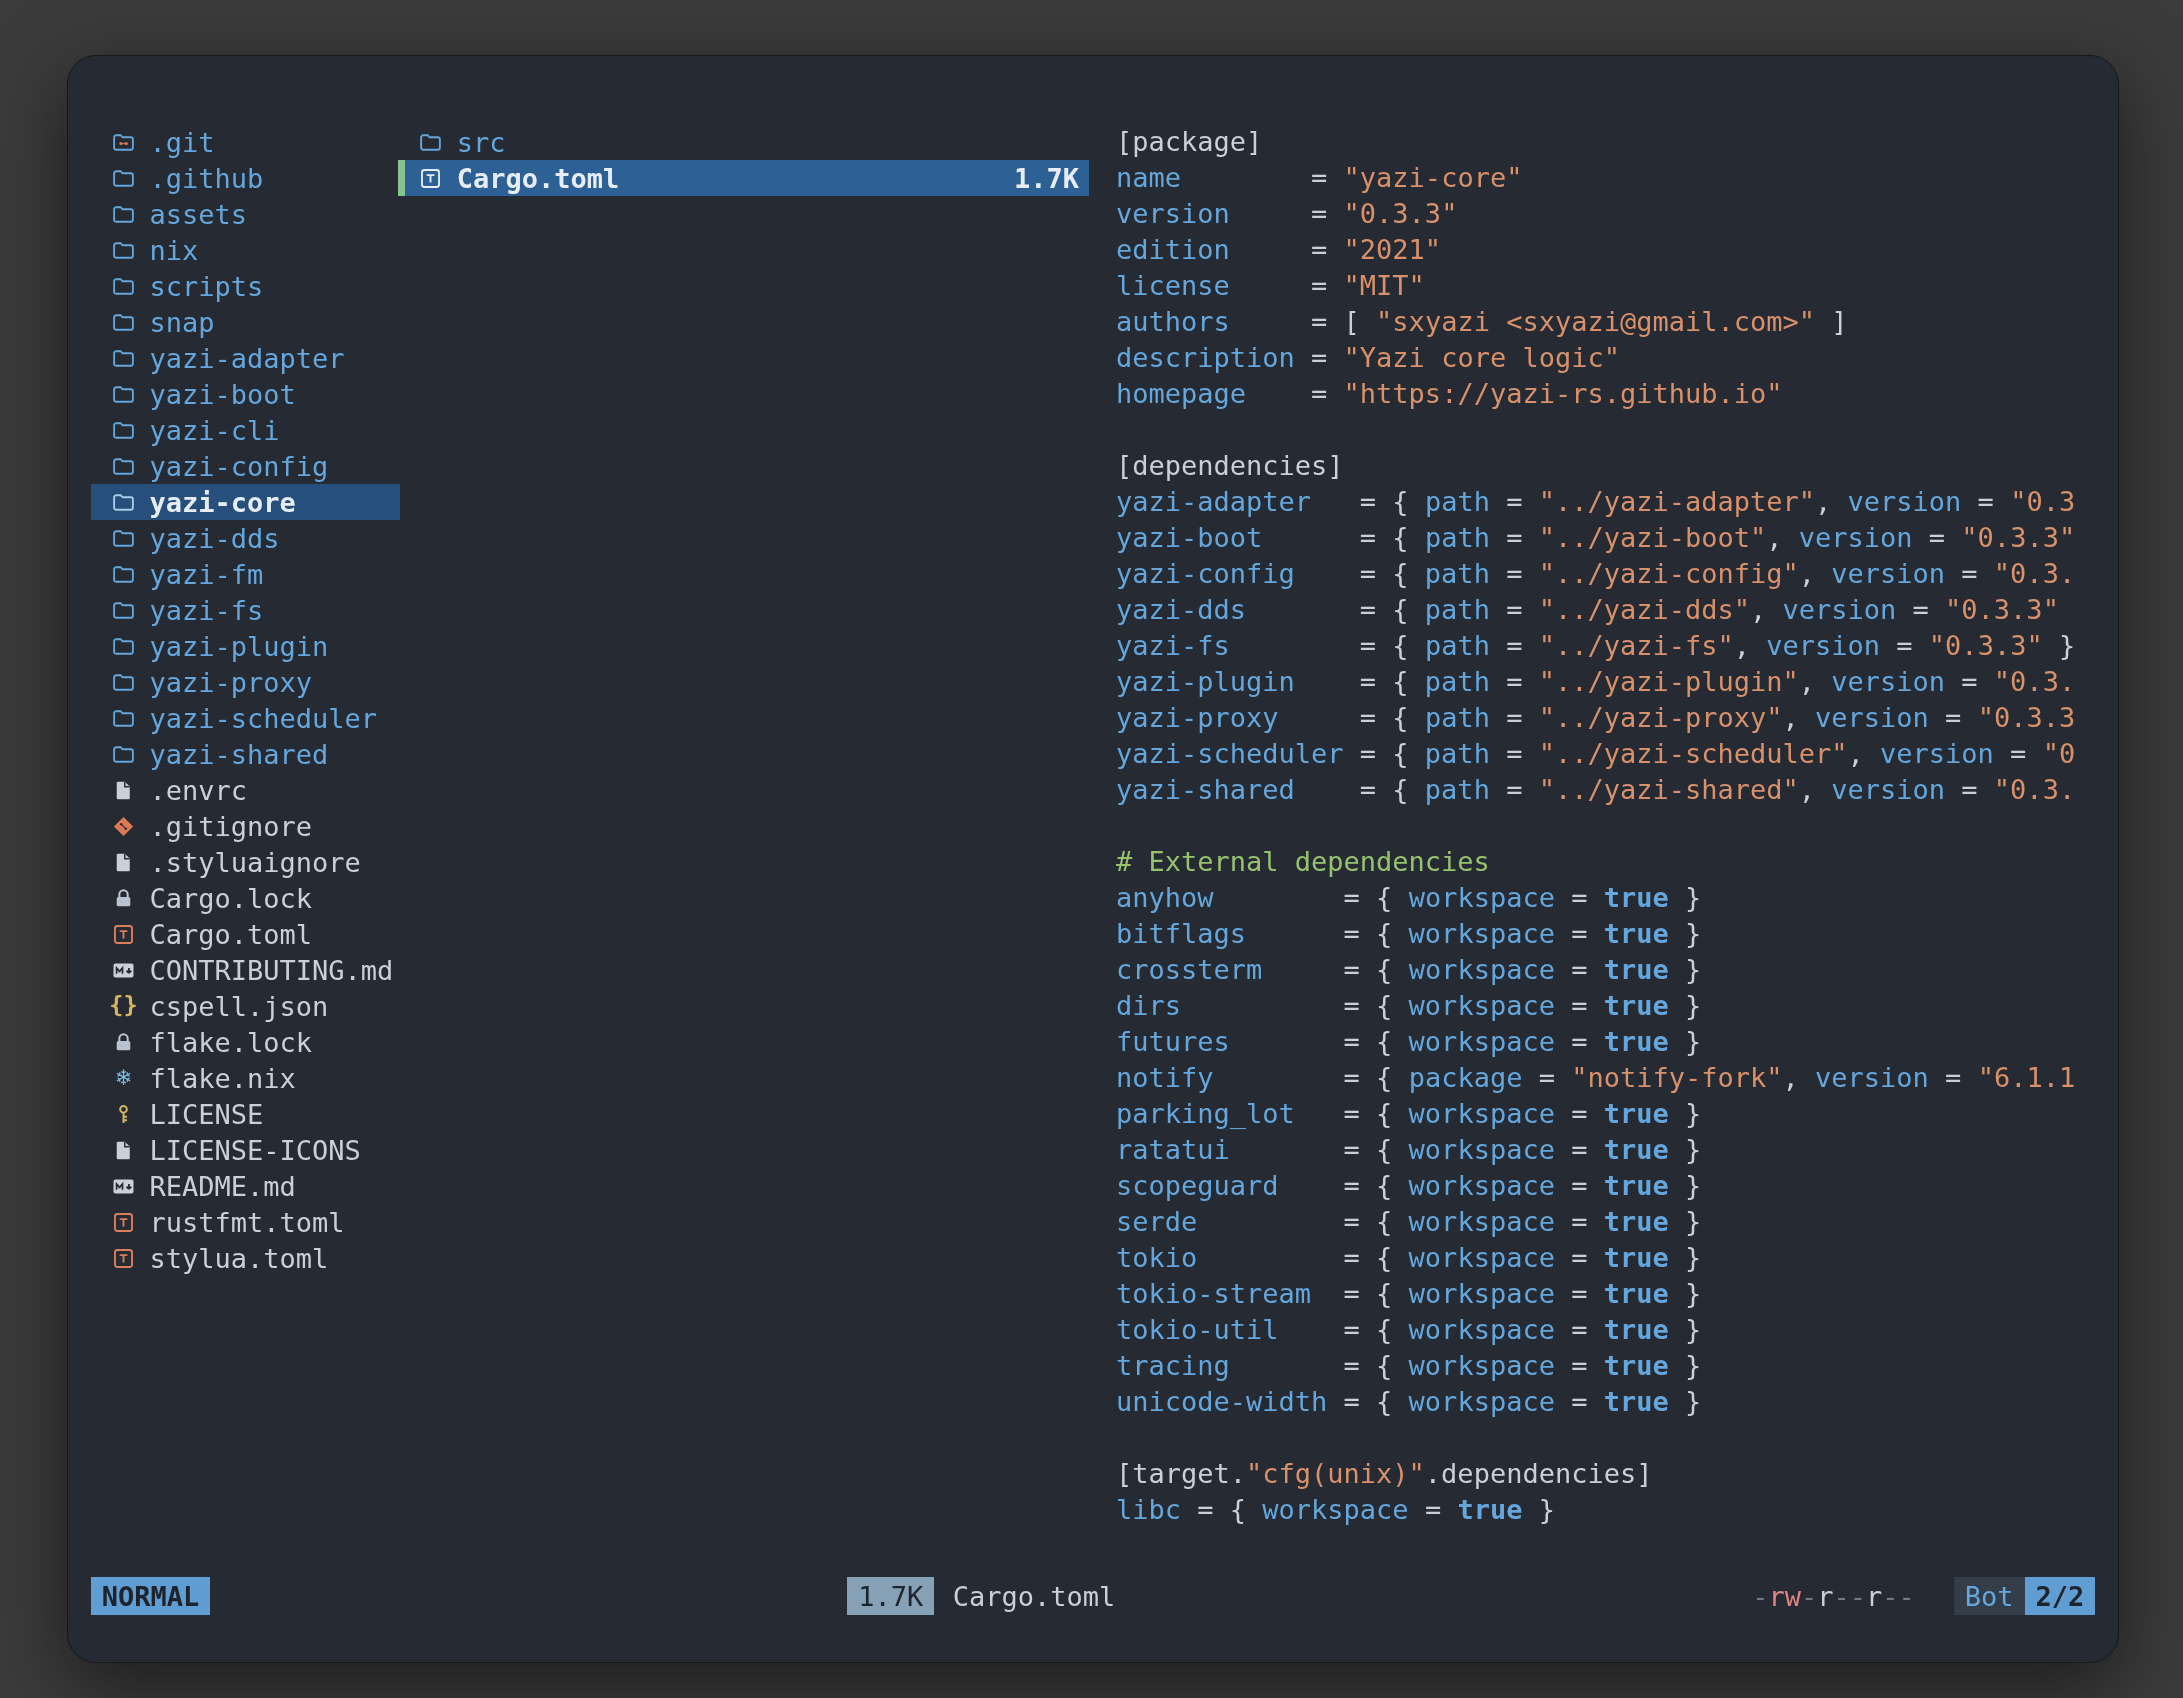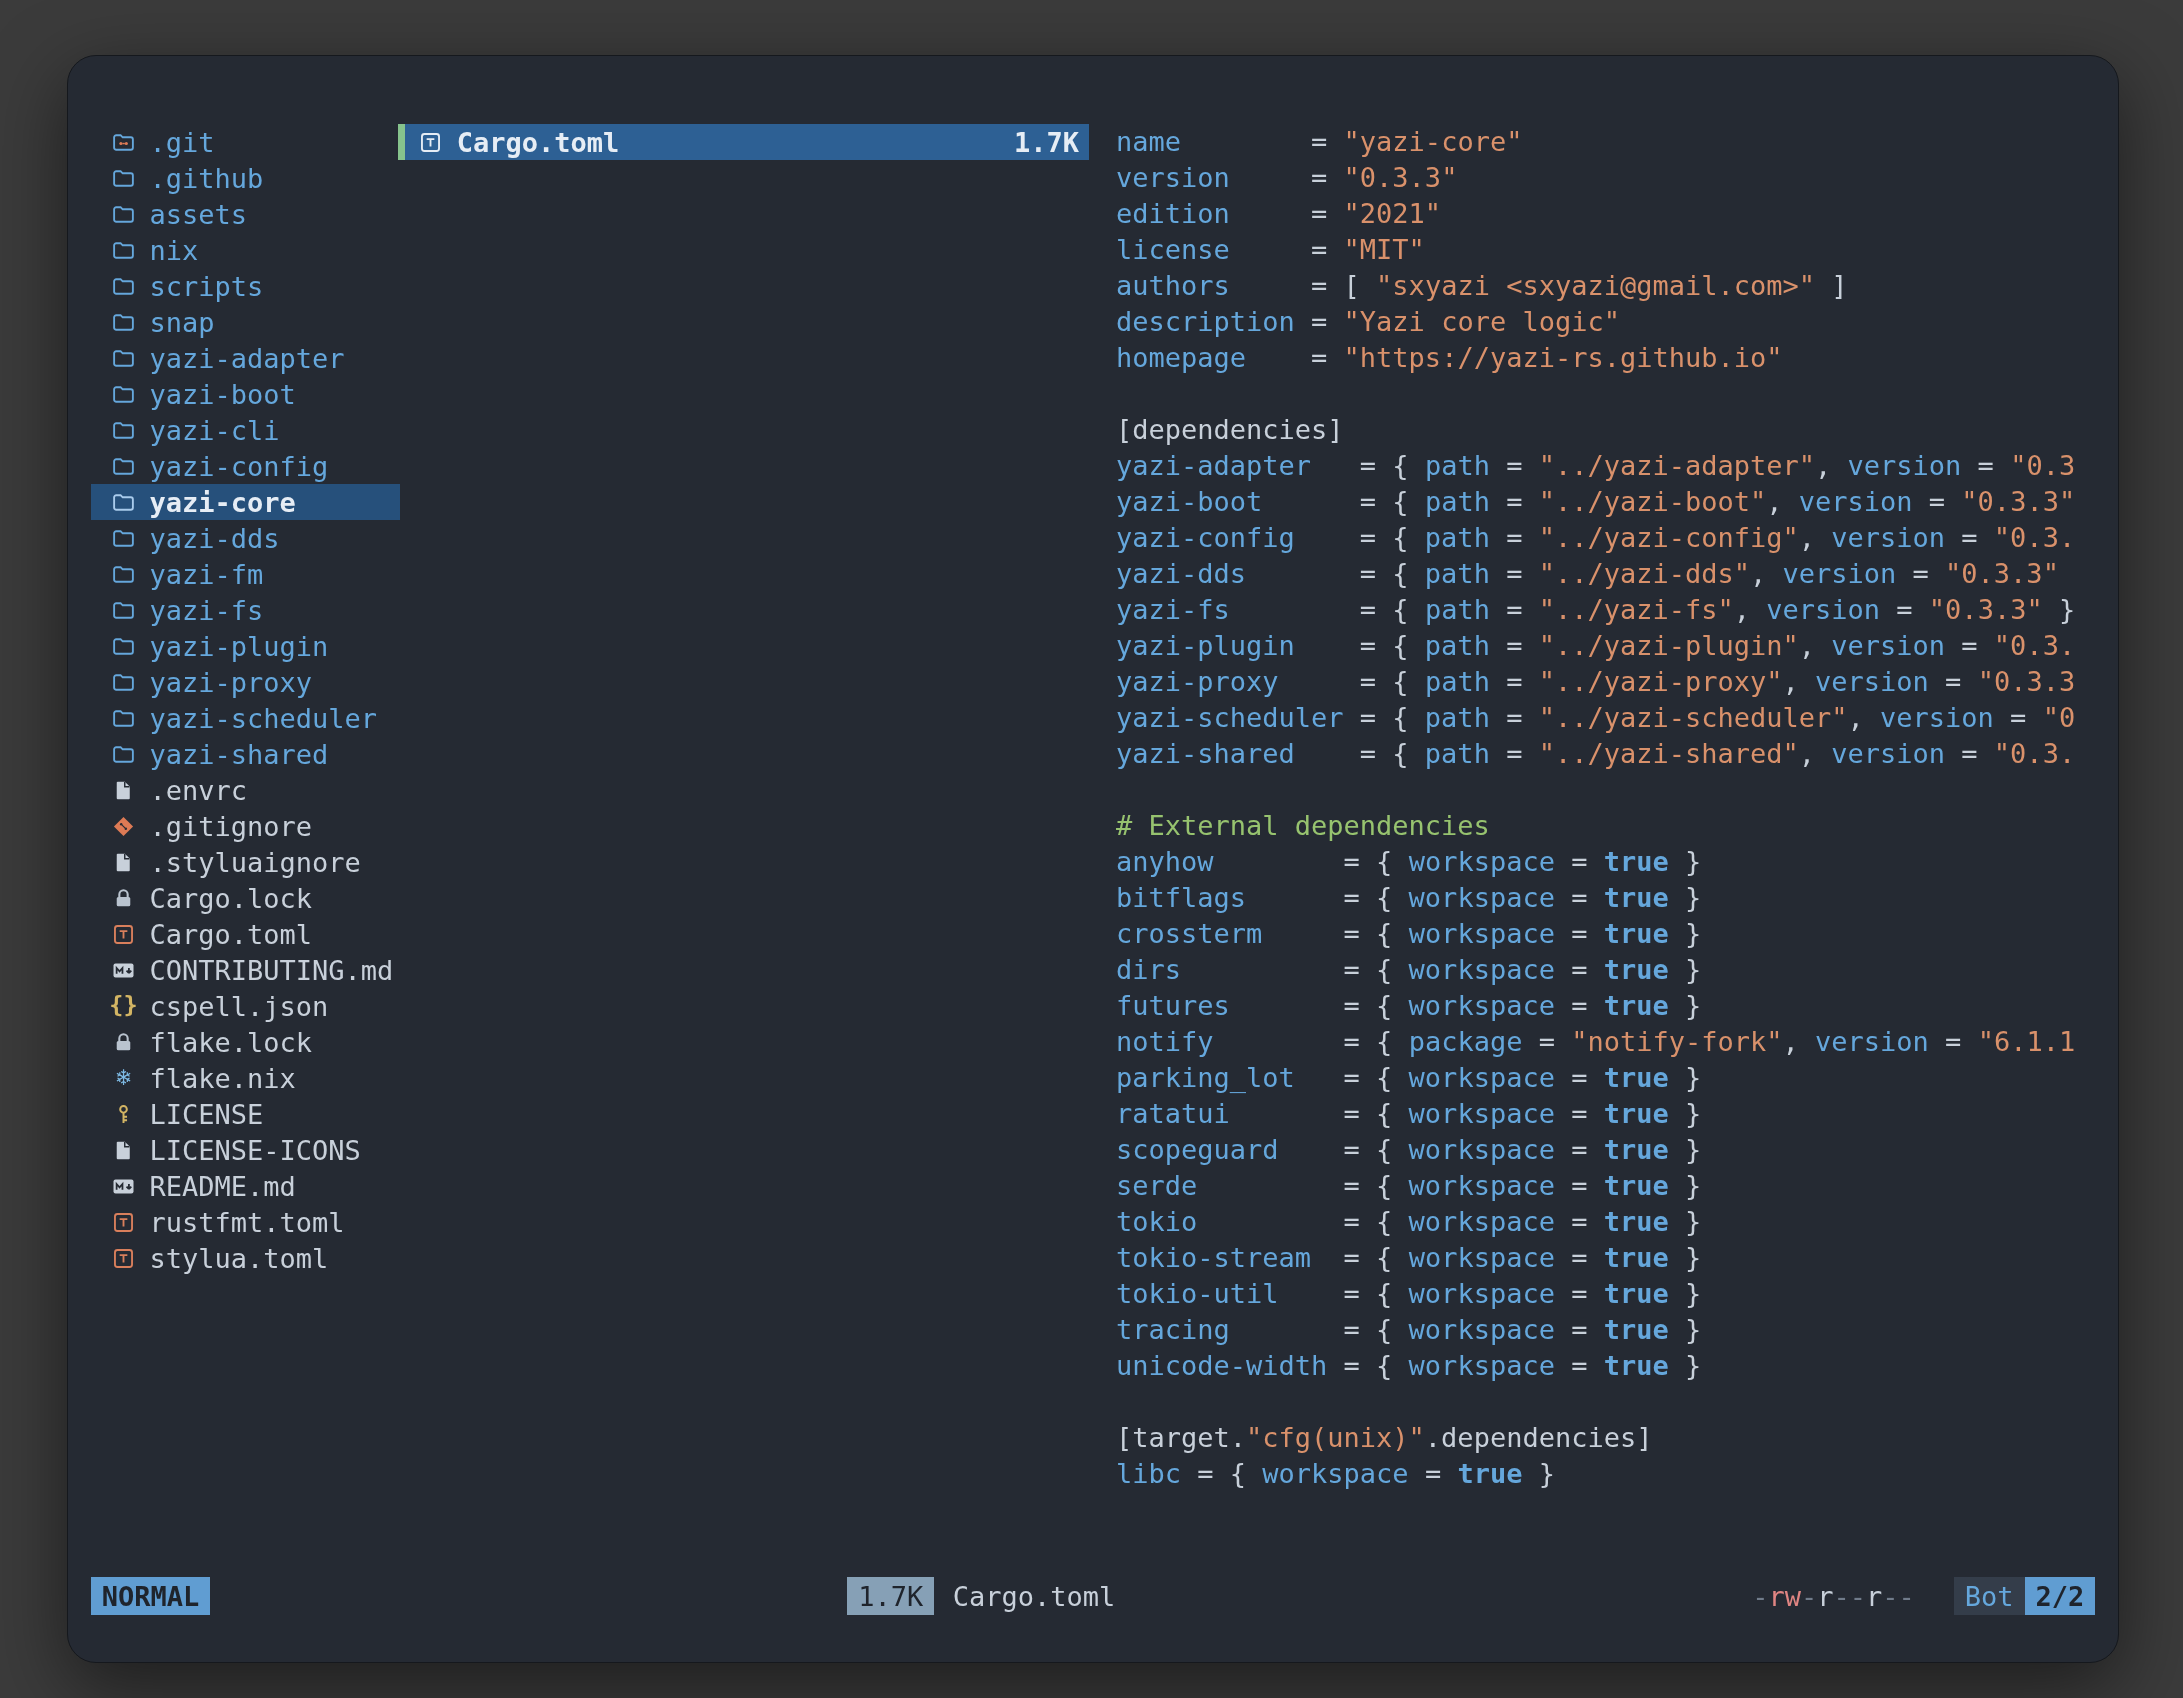--- a/index.html
+++ b/index.html
@@ -146,26 +146,30 @@
       <div class="row is-file"><span class="icon" style="color: rgb(217, 127, 92);"><svg viewBox="0 0 24 24">
             <rect x="3.8" y="3.8" width="16.4" height="16.4" rx="2.4" fill="none" stroke="currentColor" stroke-width="1.8"></rect>
             <path d="M8.3 8.8h7.4M12 8.8v7" fill="none" stroke="currentColor" stroke-width="1.8"></path>
           </svg></span><span class="name">rustfmt.toml</span></div>
       <div class="row is-file"><span class="icon" style="color: rgb(217, 127, 92);"><svg viewBox="0 0 24 24">
             <rect x="3.8" y="3.8" width="16.4" height="16.4" rx="2.4" fill="none" stroke="currentColor" stroke-width="1.8"></rect>
             <path d="M8.3 8.8h7.4M12 8.8v7" fill="none" stroke="currentColor" stroke-width="1.8"></path>
           </svg></span><span class="name">stylua.toml</span></div>
     </div>
   <div class="panel" id="current-panel">
+      <div class="row is-folder"><span class="icon" style="color: rgb(101, 167, 220);"><svg viewBox="0 0 24 24">
+            <path d="M3 7c0-1.1.9-2 2-2h4.2l2 2H19c1.1 0 2 .9 2 2v8c0 1.1-.9 2-2 2H5c-1.1 0-2-.9-2-2V7z" fill="none" stroke="currentColor" stroke-width="1.8"></path>
+          </svg></span><span class="name">src</span></div>
       <div class="row selected is-file"><span class="marker"></span><span class="icon" style="color: rgb(230, 237, 245);"><svg viewBox="0 0 24 24">
             <rect x="3.8" y="3.8" width="16.4" height="16.4" rx="2.4" fill="none" stroke="currentColor" stroke-width="1.8"></rect>
             <path d="M8.3 8.8h7.4M12 8.8v7" fill="none" stroke="currentColor" stroke-width="1.8"></path>
           </svg></span><span class="name">Cargo.toml</span><span class="size">1.7K</span></div>
     </div>
   <div id="preview-panel">
+      <div class="pline"><span class="c-p">[package]</span></div>
       <div class="pline"><span class="c-k">name</span><span class="c-p">        = </span><span class="c-s">"yazi-core"</span></div>
       <div class="pline"><span class="c-k">version</span><span class="c-p">     = </span><span class="c-s">"0.3.3"</span></div>
       <div class="pline"><span class="c-k">edition</span><span class="c-p">     = </span><span class="c-s">"2021"</span></div>
       <div class="pline"><span class="c-k">license</span><span class="c-p">     = </span><span class="c-s">"MIT"</span></div>
       <div class="pline"><span class="c-k">authors</span><span class="c-p">     = </span><span class="c-p">[ </span><span class="c-s">"sxyazi &lt;sxyazi@gmail.com&gt;"</span><span class="c-p"> ]</span></div>
       <div class="pline"><span class="c-k">description</span><span class="c-p"> = </span><span class="c-s">"Yazi core logic"</span></div>
       <div class="pline"><span class="c-k">homepage</span><span class="c-p">    = </span><span class="c-s">"https://yazi-rs.github.io"</span></div>
       <div class="pline">&nbsp;</div>
       <div class="pline"><span class="c-p">[dependencies]</span></div>
       <div class="pline"><span class="c-k">yazi-adapter</span><span class="c-p">   = { </span><span class="c-k">path</span><span class="c-p"> = </span><span class="c-s">"../yazi-adapter"</span><span class="c-p">, </span><span class="c-k">version</span><span class="c-p"> = </span><span class="c-s">"0.3</span></div>

